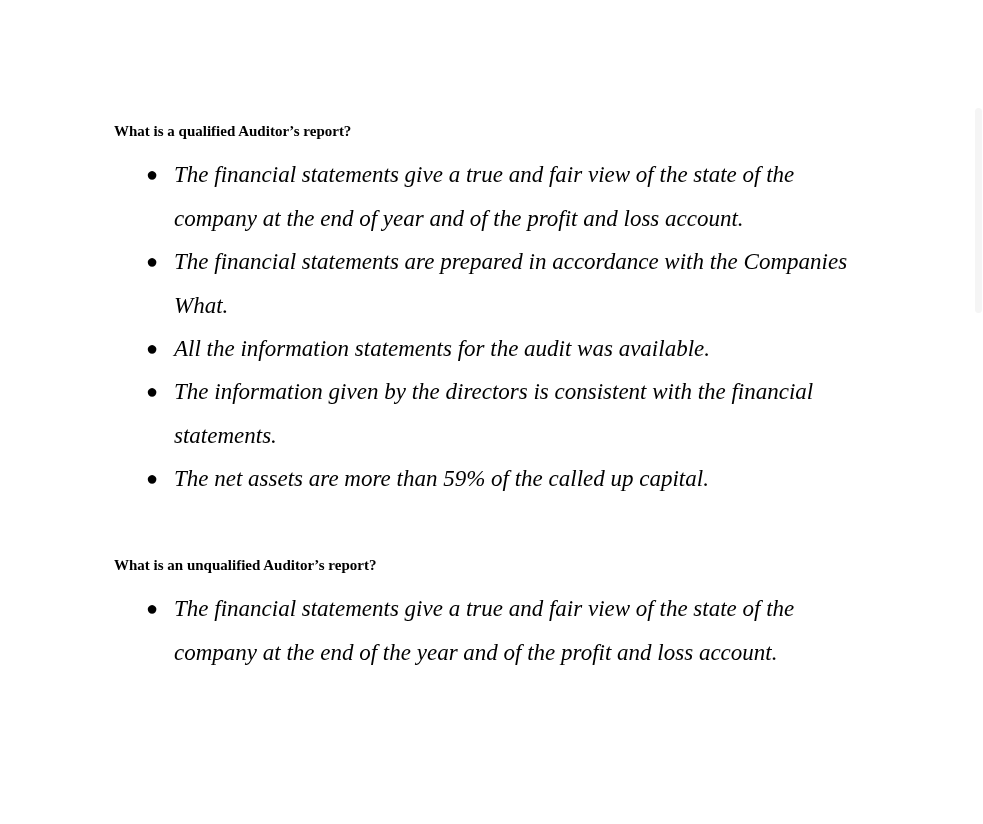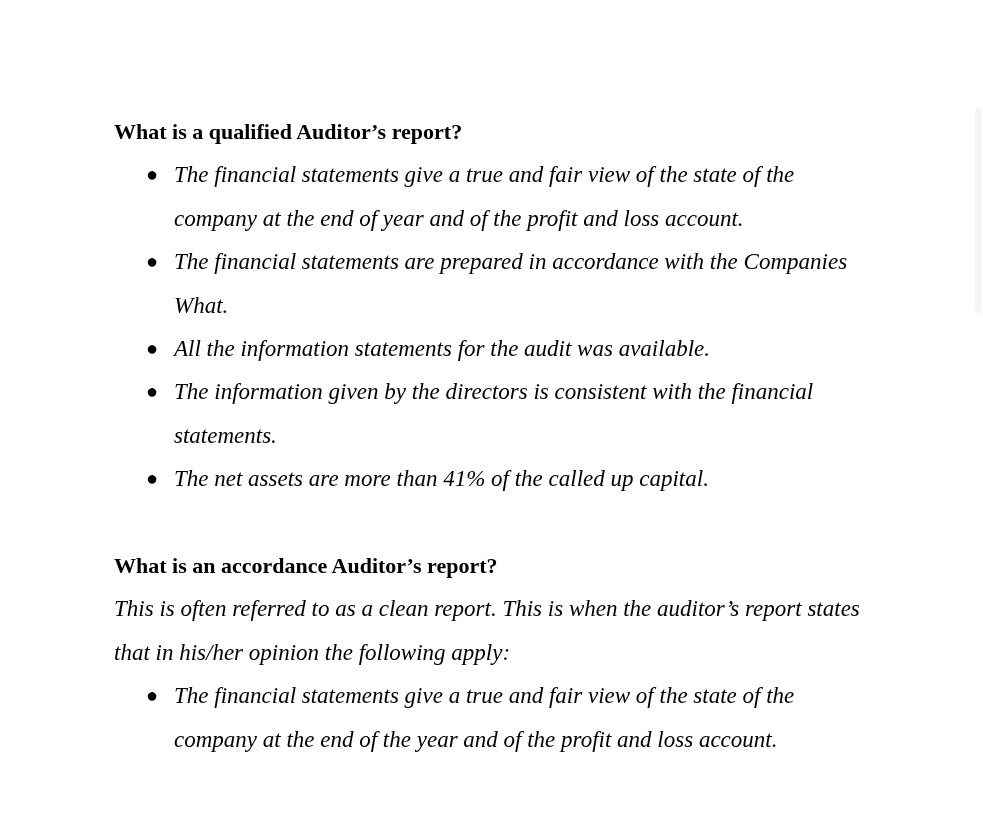--- a/index.html
+++ b/index.html
@@ -18,21 +18,21 @@
   .content {
     position: absolute;
     left: 114px;
     top: 110px;
     width: 762px;
     font-size: 23px;
     line-height: 43.4px;
   }
   .section-heading {
     margin: 0;
-    font-size: 22px;
+    font-size: 15px;
     font-weight: bold;
     line-height: 43.4px;
   }
   .section-intro {
     margin: 0;
     font-style: italic;
   }
   .bullet-list {
     margin: 0;
     padding: 0;
@@ -85,29 +85,28 @@
     <li class="bullet-item">
       <span class="bullet-marker">●</span>
       <span class="bullet-text">All the information statements for the audit was available.</span>
     </li>
     <li class="bullet-item">
       <span class="bullet-marker">●</span>
       <span class="bullet-text">The information given by the directors is consistent with the financial statements.</span>
     </li>
     <li class="bullet-item">
       <span class="bullet-marker">●</span>
-      <span class="bullet-text">The net assets are more than 41% of the called up capital.</span>
+      <span class="bullet-text">The net assets are more than 59% of the called up capital.</span>
     </li>
   </ul>
 
   <div class="blank-line"></div>
 
-  <h2 class="section-heading">What is an accordance Auditor’s report?</h2>
+  <h2 class="section-heading">What is an unqualified Auditor’s report?</h2>
 
-  <p class="section-intro">This is often referred to as a clean report. This is when the auditor’s report states that in his/her opinion the following apply:</p>
 
   <ul class="bullet-list">
     <li class="bullet-item">
       <span class="bullet-marker">●</span>
       <span class="bullet-text">The financial statements give a true and fair view of the state of the company at the end of the year and of the profit and loss account.</span>
     </li>
   </ul>
 
 </div>
 

